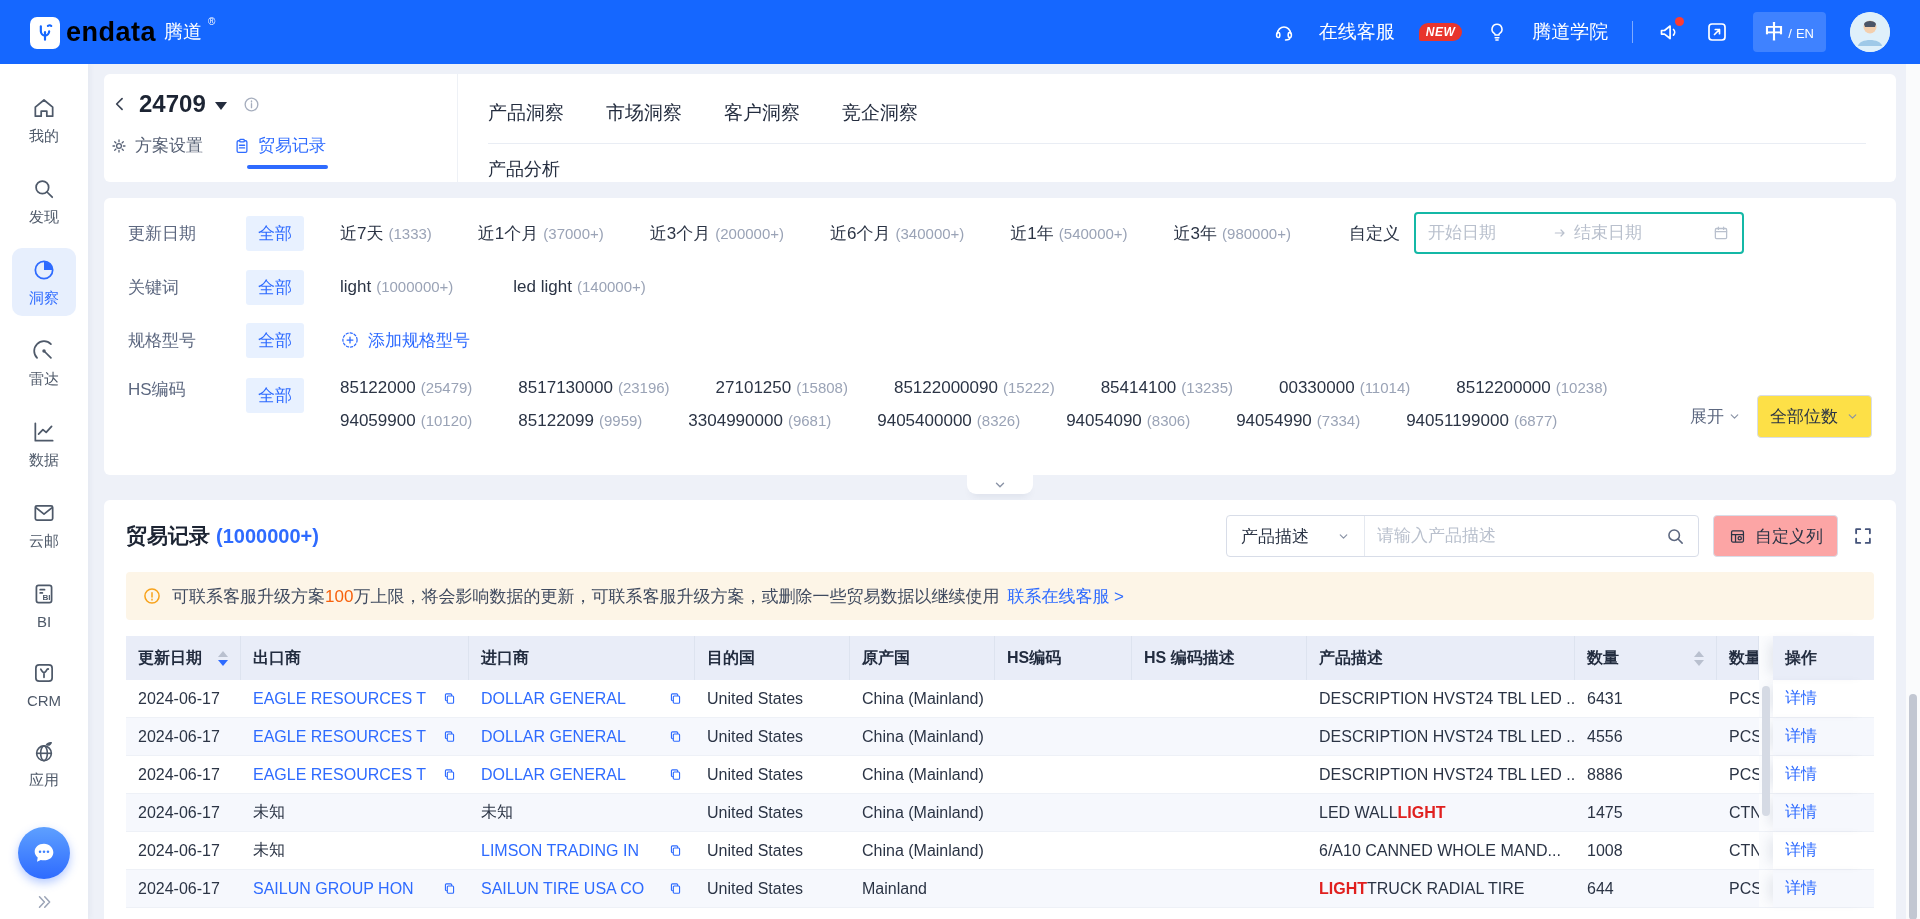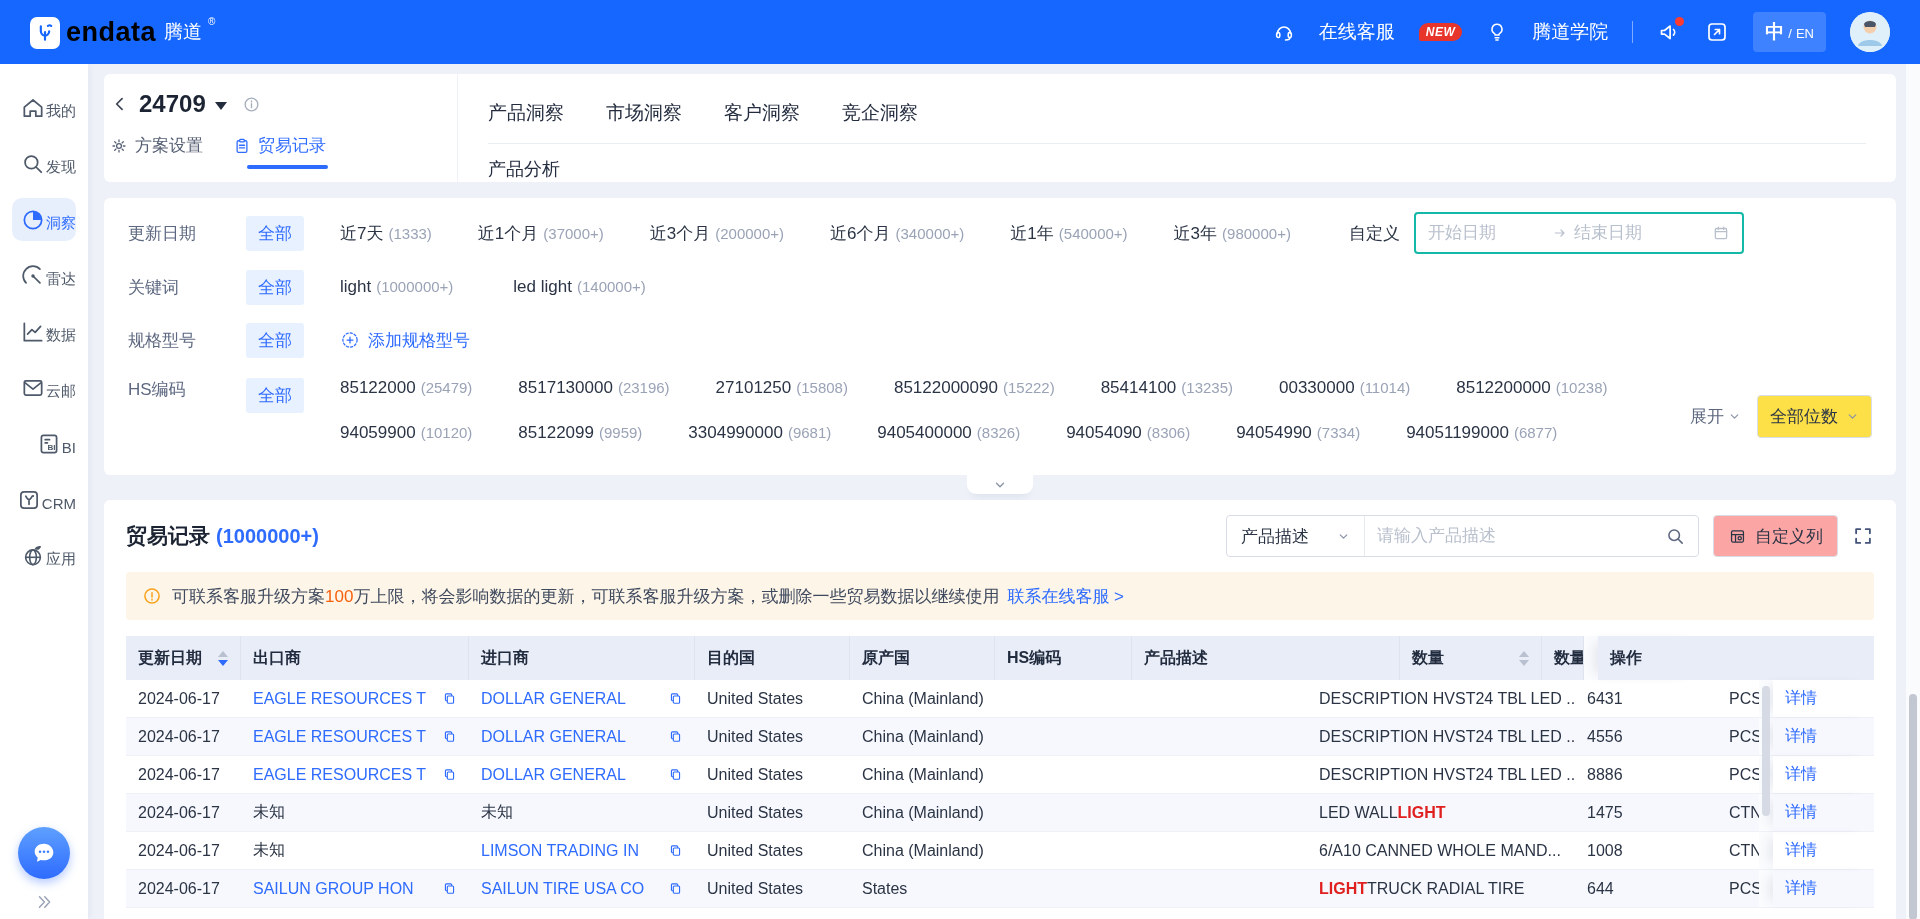--- a/index.html
+++ b/index.html
@@ -20,21 +20,21 @@
   .tb-divider { width:1px; height:22px; background:rgba(255,255,255,.45); }
   .tb-icon { position:relative; cursor:pointer; }
   .tb-icon .dot { position:absolute; top:-3px; right:-3px; width:9px; height:9px; background:#ff3b30; border-radius:50%; }
   .lang { background:rgba(255,255,255,.18); border-radius:4px; padding:7px 12px; display:flex; align-items:baseline; gap:4px; cursor:pointer; }
   .lang-zh { font-size:19px; font-weight:bold; }
   .lang-sep,.lang-en { font-size:13px; }
   .avatar { width:40px; height:40px; border-radius:50%; background:#dff0fa; overflow:hidden; cursor:pointer; }
 
   
   .sidebar { position:absolute; top:64px; left:0; bottom:0; width:88px; background:#fff; box-shadow:2px 0 6px rgba(40,60,100,.05); display:flex; flex-direction:column; align-items:center; padding-top:22px; z-index:20; }
-  .side-item { width:64px; border-radius:10px; display:flex; align-items:center; padding:9px 0 8px; margin-bottom:13px; color:#4e5969; cursor:pointer;justify-content:flex-end; }
+  .side-item { width:64px; border-radius:10px; display:flex; flex-direction:column; align-items:center; padding:9px 0 8px; margin-bottom:13px; color:#4e5969; cursor:pointer; }
   .side-item .side-label { font-size:15px; margin-top:6px; }
   .side-item.active { background:#e7effd; color:#2e6bff; }
   .chat-fab { position:absolute; bottom:40px; left:50%; transform:translateX(-50%); width:52px; height:52px; border-radius:50%; background:linear-gradient(180deg,#5ea0ff,#2e6bff); display:flex; align-items:center; justify-content:center; box-shadow:0 4px 10px rgba(46,107,255,.35); cursor:pointer; }
   .side-collapse { position:absolute; bottom:8px; left:50%; transform:translateX(-50%); color:#9aa3b6; cursor:pointer; }
 
   
   .content { position:absolute; top:64px; left:88px; right:0; bottom:0; }
   .card { background:#fff; border-radius:6px; }
 
   
@@ -60,21 +60,21 @@
   .chip { background:#e8f1ff; color:#2e6bff; font-size:17px; padding:6px 12px; border-radius:3px; margin-right:36px; cursor:pointer; flex:none; }
   .f-opt { margin-right:46px; font-size:17px; color:#2b3445; cursor:pointer; white-space:nowrap; }
   .f-count { color:#9aa3b6; font-size:15px; margin-left:5px; }
   .custom-label { font-size:17px; color:#2b3445; margin-right:14px; cursor:pointer; }
   .date-range { width:330px; height:42px; border:2px solid #14b8a6; border-radius:4px; display:flex; align-items:center; padding:0 12px; gap:6px; background:#fff; }
   .date-range input { border:none; outline:none; width:118px; font-size:17px; color:#2b3445; font-family:inherit; }
   .date-range input::placeholder { color:#b9c0cd; }
   .add-spec { display:flex; align-items:center; gap:8px; color:#2e6bff; font-size:17px; cursor:pointer; }
   .hs-row { align-items:flex-start; position:relative; }
   .hs-row .f-label,.hs-row .chip { margin-top:5px; }
-  .hs-lines { display:flex; flex-direction:column; gap:25px; padding-top:5px; }
+  .hs-lines { display:flex; flex-direction:column; gap:13px; padding-top:5px; }
   .hs-line { display:flex; }
   .hs-controls { position:absolute; right:0; top:22px; display:flex; align-items:center; gap:16px; }
   .expand-link { display:flex; align-items:center; gap:4px; font-size:17px; color:#5d6880; cursor:pointer; }
   .digit-select { display:flex; align-items:center; gap:8px; border:1px solid #d8dde8; border-radius:4px; background:#fde047; padding:9px 12px; font-size:17px; color:#2b3445; cursor:pointer; }
   .collapse-tab { position:absolute; left:50%; bottom:-19px; transform:translateX(-50%); width:66px; height:19px; background:#fff; border-radius:0 0 9px 9px; box-shadow:0 7px 8px -5px rgba(40,60,100,.10); display:flex; align-items:center; justify-content:center; cursor:pointer; }
 
   
   .trade-card { position:absolute; top:436px; left:16px; right:24px; bottom:-40px; padding:14px 22px 0; overflow:hidden; }
   .trade-title-row { display:flex; align-items:center; height:44px; }
   .trade-title { font-size:21px; font-weight:bold; color:#1c2433; }
@@ -507,20 +507,23 @@
           </div>
         <div class="cell w-dest">
             <span>目的国</span>
           </div>
         <div class="cell w-org">
             <span>原产国</span>
           </div>
         <div class="cell w-hs">
             <span>HS编码</span>
           </div>
+        <div class="cell w-hsd">
+            <span>HS 编码描述</span>
+          </div>
         <div class="cell w-desc">
             <span>产品描述</span>
           </div>
         <div class="cell w-qty">
           <span>数量</span>
           <span class="sort">
               <span class="car up"></span>
               <span class="car down"></span>
             </span>
         </div>
@@ -789,21 +792,21 @@
               <svg width="15" height="15" viewBox="0 0 24 24" fill="none" stroke="#2e6bff" stroke-width="1.8" stroke-linejoin="round">
                 <rect x="8.5" y="8" width="10" height="11.5" rx="1.5"></rect>
                 <path d="M15.5 8V6a1.5 1.5 0 0 0-1.5-1.5H7A1.5 1.5 0 0 0 5.5 6v8A1.5 1.5 0 0 0 7 15.5h1.5"></path>
               </svg>
             </span>
           </div>
         <div class="cell w-dest">
             <span>United States</span>
           </div>
         <div class="cell w-org">
-            <span>States</span>
+            <span>Mainland</span>
           </div>
         <div class="cell w-hs">
             <span></span>
           </div>
         <div class="cell w-hsd">
             <span></span>
           </div>
         <div class="cell w-desc">
             <span class="red">LIGHT</span>
             <span> TRUCK RADIAL TIRE</span>

